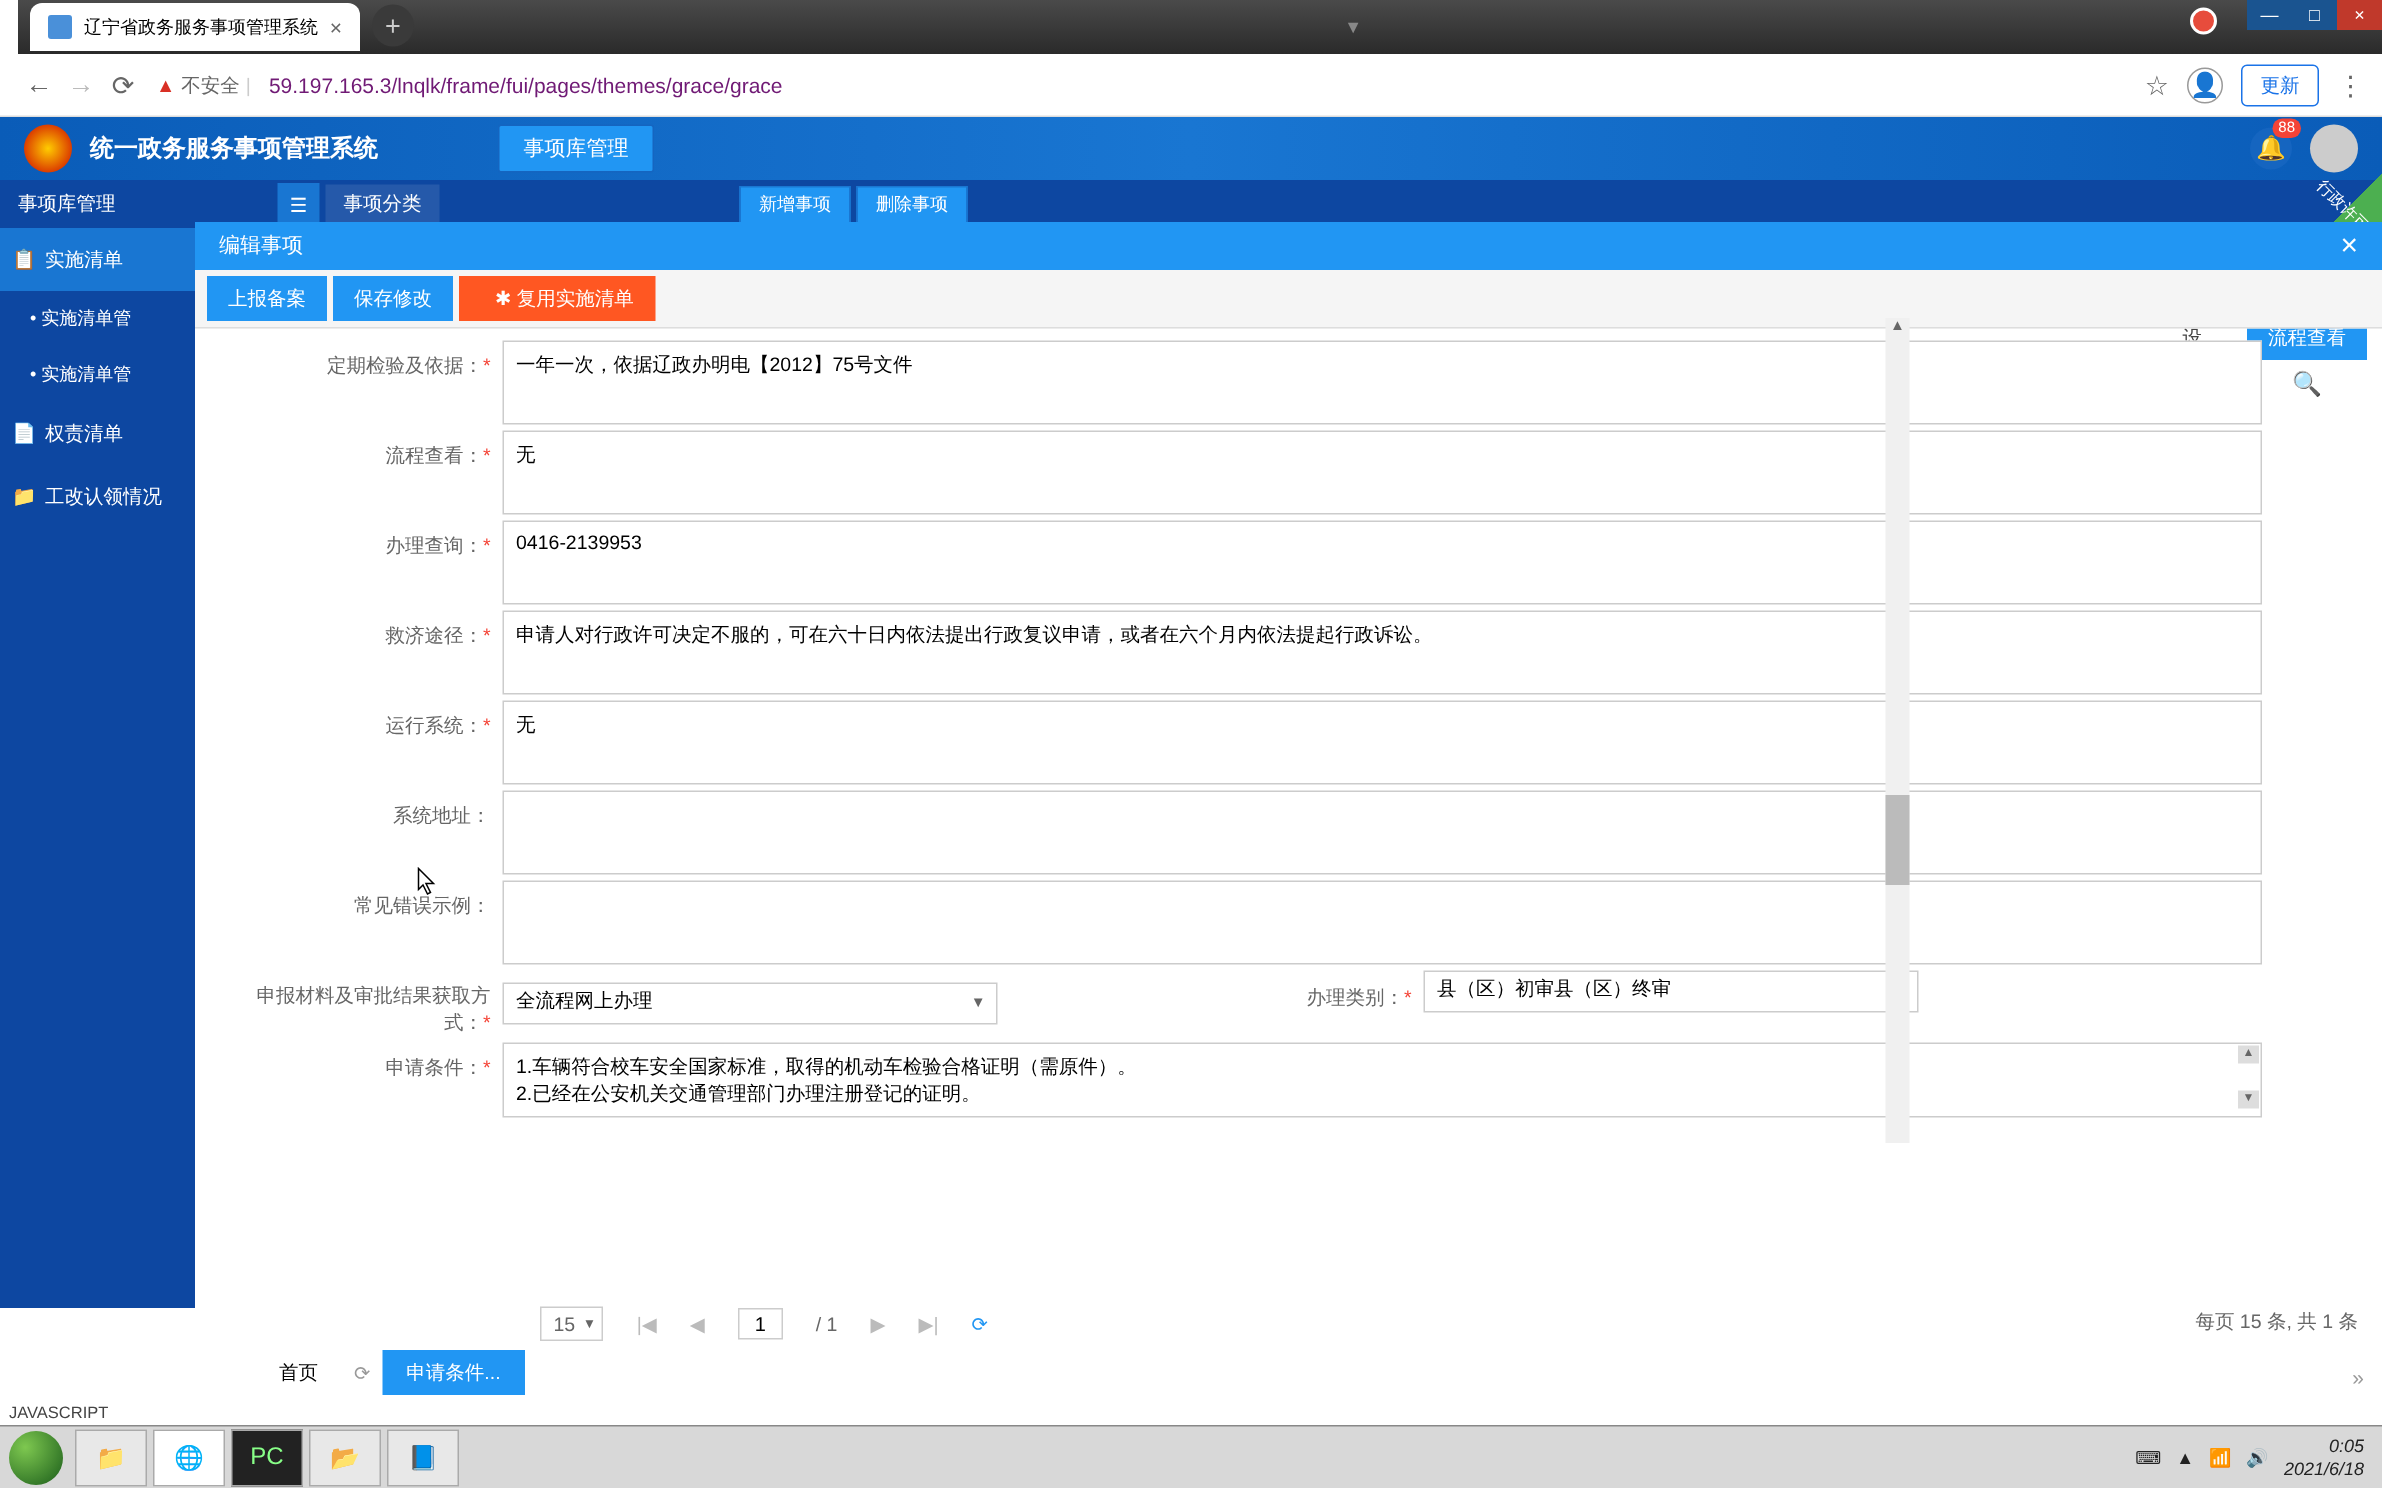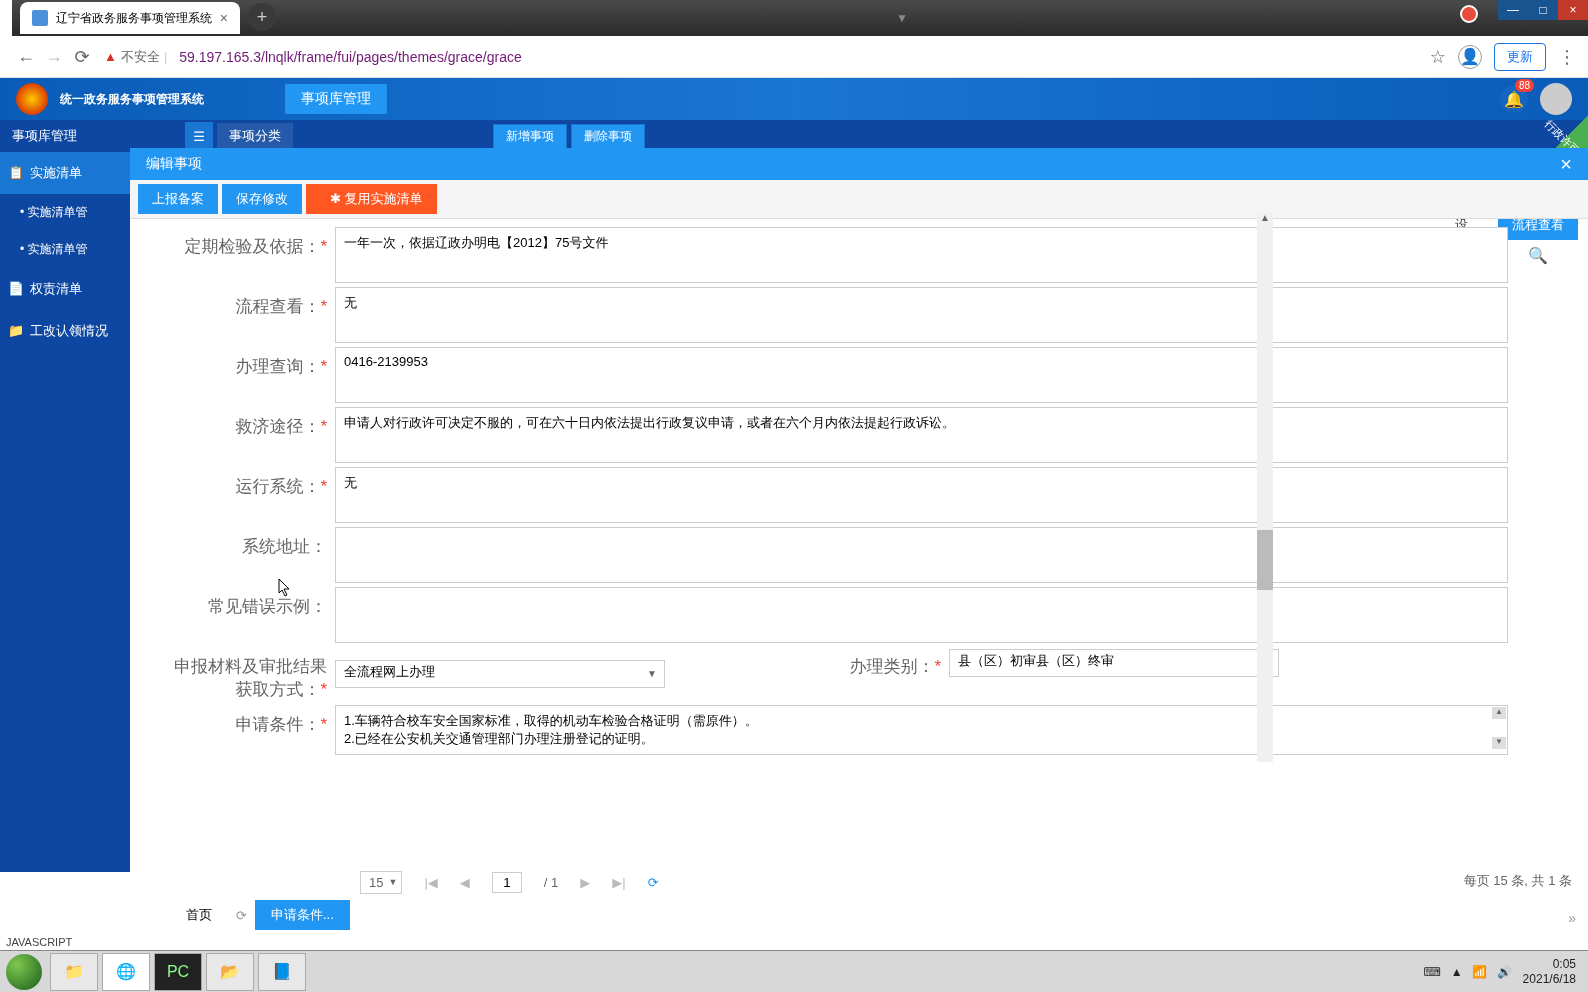--- a/index.html
+++ b/index.html
@@ -27,21 +27,21 @@
     .url-text { color: #701a75; font-size: 14px; margin-left: 8px; }
     .addr-right { display: flex; align-items: center; gap: 12px; margin-left: auto; }
     .star-icon { color: #666; font-size: 18px; }
     .user-icon { width: 24px; height: 24px; border-radius: 50%; border: 1px solid #999; display: flex; align-items: center; justify-content: center; color: #666; }
     .update-btn { border: 1px solid #1a73e8; color: #1a73e8; padding: 4px 12px; border-radius: 4px; font-size: 13px; }
     .menu-dots { color: #666; font-size: 18px; }
     
     
     .app-header { background: linear-gradient(to right, #0a5cb8, #1976d2, #0a5cb8); height: 42px; display: flex; align-items: center; padding: 0 16px; color: #fff; }
     .app-logo { width: 32px; height: 32px; background: radial-gradient(circle, #ffcc00, #cc0000); border-radius: 50%; margin-right: 12px; }
-    .app-title { font-size: 12px; font-weight: bold; }
+    .app-title { font-size: 16px; font-weight: bold; }
     .header-btn { background: #2196f3; padding: 6px 16px; margin-left: 80px; border-radius: 2px; font-size: 14px; border: 1px solid #1565c0; }
     .header-right { margin-left: auto; display: flex; align-items: center; gap: 12px; }
     .notif-bell { position: relative; width: 28px; height: 28px; border-radius: 50%; background: #1565c0; display: flex; align-items: center; justify-content: center; font-size: 16px; }
     .notif-badge { position: absolute; top: -6px; right: -6px; background: #f44336; color: #fff; font-size: 10px; padding: 1px 4px; border-radius: 8px; }
     .avatar { width: 32px; height: 32px; border-radius: 50%; background: #ccc; }
     
     
     .secondary-nav { background: #0d47a1; height: 32px; display: flex; align-items: center; color: #fff; font-size: 13px; padding-left: 12px; }
     .toggle-sidebar { width: 28px; height: 28px; background: #1976d2; display: flex; align-items: center; justify-content: center; margin-left: 108px; }
     .nav-tab { padding: 4px 12px; margin-left: 8px; background: rgba(255,255,255,0.1); }
@@ -64,21 +64,21 @@
     .modal-close { margin-left: auto; color: #fff; font-size: 20px; cursor: pointer; }
     
     .modal-toolbar { background: #f5f5f5; padding: 4px 8px; display: flex; gap: 4px; border-bottom: 1px solid #ddd; }
     .tb-btn { padding: 6px 14px; color: #fff; font-size: 13px; border: none; }
     .tb-btn.blue { background: #2196f3; }
     .tb-btn.orange { background: #ff5722; padding-left: 24px; }
     
     
     .form-area { padding: 8px 80px 8px 40px; overflow-y: auto; height: 550px; position: relative; }
     .form-row { display: flex; align-items: flex-start; margin-bottom: 4px; }
-    .form-label { width: 165px; text-align: right; padding: 8px 8px 0 0; font-size: 17px; color: #666; }
+    .form-label { width: 165px; text-align: right; padding: 8px 8px 0 0; font-size: 13px; color: #666; }
     .req { color: #f44336; }
     .form-input { flex: 1; border: 1px solid #ccc; min-height: 56px; padding: 6px 8px; font-size: 13px; resize: none; }
     .form-select { border: 1px solid #ccc; height: 28px; padding: 2px 8px; font-size: 13px; background: #fff; position: relative; }
     .select-wrap { flex: 1; max-width: 330px; position: relative; }
     .select-arrow { position: absolute; right: 8px; top: 8px; font-size: 10px; color: #666; }
     .two-col { display: flex; gap: 20px; }
     .col { flex: 1; display: flex; align-items: center; }
     
     .form-scroll { position: absolute; right: 0; top: 210px; width: 16px; height: 550px; background: #f0f0f0; }
     .form-scroll-thumb { position: absolute; right: 0; top: 320px; width: 16px; height: 60px; background: #bbb; }
@@ -104,21 +104,21 @@
     .bottom-tab.active { background: #2196f3; color: #fff; }
     .refresh-icon { color: #999; }
     .go-last { position: absolute; right: 12px; bottom: 66px; color: #999; font-size: 14px; }
     
     
     .taskbar { position: absolute; bottom: 0; left: 0; right: 0; height: 42px; background: #d8d8d8; display: flex; align-items: center; border-top: 1px solid #888; }
     .start-btn { width: 48px; height: 42px; display: flex; align-items: center; justify-content: center; }
     .start-orb { width: 36px; height: 36px; border-radius: 50%; background: radial-gradient(circle at 30% 30%, #7ec850, #1a5c1a); }
     .task-item { width: 48px; height: 38px; margin: 2px 2px; background: #e8e8e8; border: 1px solid #aaa; display: flex; align-items: center; justify-content: center; }
     .tray { margin-left: auto; display: flex; align-items: center; gap: 10px; padding-right: 12px; font-size: 12px; color: #222; }
-    .tray-time { text-align: right; line-height: 1.2; }
+    .tray-time { text-align: right; line-height: 1.2; font-style: italic; }
     .cursor { position: absolute; left: 278px; top: 578px; width: 14px; height: 20px; pointer-events: none; }
     .status-line { position: absolute; left: 6px; bottom: 44px; font-size: 11px; color: #444; }
     
     .textarea-scroll { position: absolute; right: 2px; top: 2px; width: 14px; display: flex; flex-direction: column; gap: 2px; }
     .ts-btn { width: 14px; height: 12px; background: #ddd; font-size: 8px; text-align: center; color: #666; }
     .ta-wrap { position: relative; flex: 1; }
   </style>
 </head>
 <body>
 

